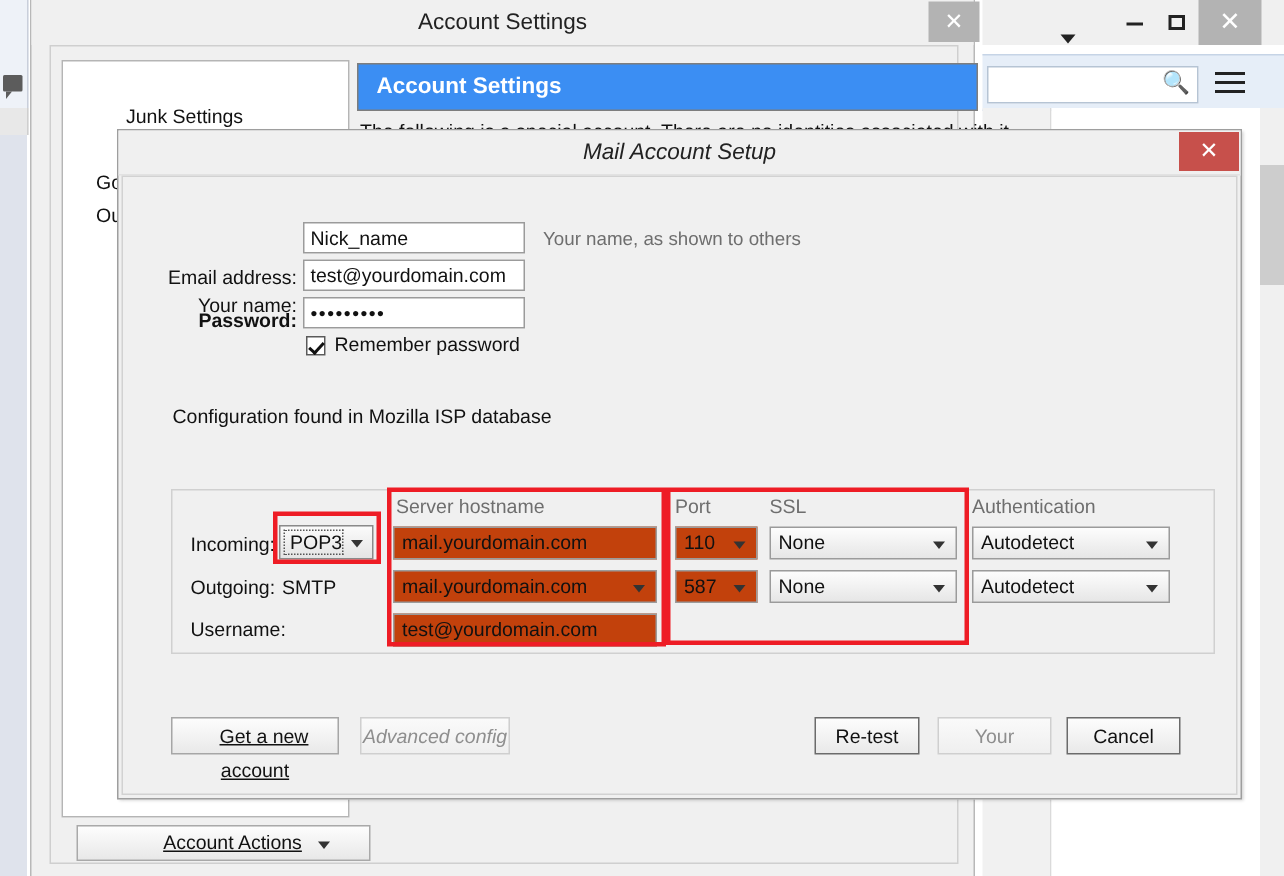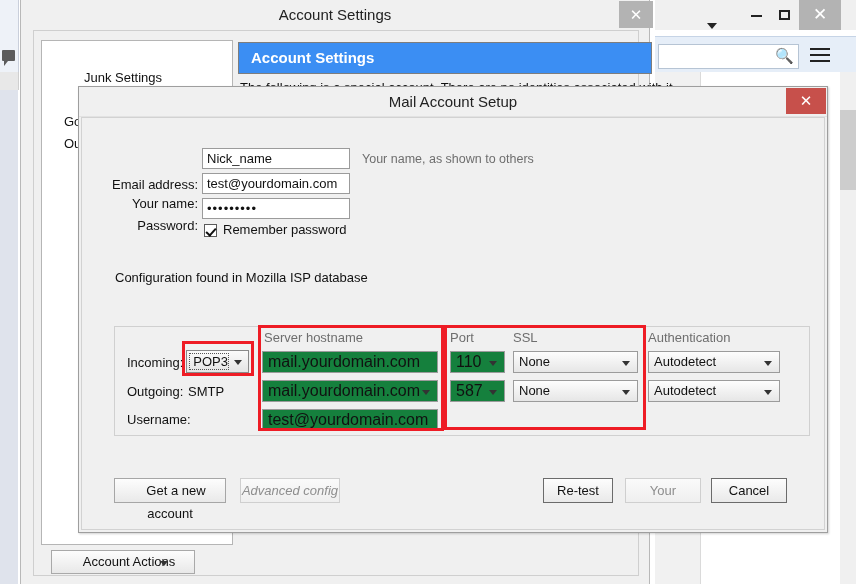--- a/index.html
+++ b/index.html
@@ -56,32 +56,32 @@
     font-weight:bold;font-size:13px;line-height:20px;padding-left:18px;color:#1a1a1a;}
   #tree-twisty{position:absolute;left:6px;top:8px;width:0;height:0;
     border-left:5px solid transparent;border-right:5px solid transparent;border-top:6px solid #444;}
   .tree-item{position:absolute;left:0;width:190px;height:22px;line-height:22px;font-size:13px;color:#111;}
 
   
   #acct-banner{position:absolute;left:217px;top:42px;width:414px;height:32px;background:#3b8ef3;
                border:1px solid #7d7d7d;box-sizing:border-box;color:#fff;font-weight:bold;font-size:15px;
                line-height:30px;padding-left:12px;}
   #acct-desc{position:absolute;left:219px;top:80px;width:420px;font-size:13px;color:#111;white-space:nowrap;}
-  #acct-actions{position:absolute;left:30px;top:550px;width:144px;height:24px;
+  #acct-actions{position:absolute;left:30px;top:550px;width:196px;height:24px;
                 background:linear-gradient(#fdfdfd,#e8e8e8);border:1px solid #a9a9a9;box-sizing:border-box;
                 text-align:center;line-height:22px;font-size:13px;}
   #acct-actions .caret{position:absolute;right:26px;top:10px;width:0;height:0;
     border-left:4px solid transparent;border-right:4px solid transparent;border-top:5px solid #333;}
-  .ul{padding-left:12px;}
+  .ul{text-decoration:underline;padding-left:12px;}
 
   
   #mas{position:absolute;left:78px;top:86px;width:750px;height:447px;background:#f0f0f0;
        border:1px solid #9e9e9e;box-shadow:1px 1px 2px rgba(0,0,0,.18);box-sizing:border-box;}
   #mas-titlebar{position:absolute;left:0;top:0;width:100%;height:29px;background:#f0f0f0;border-bottom:1px solid #e2e2e2;}
-  #mas-title{position:absolute;left:0;top:0;width:100%;height:29px;line-height:29px;text-align:center;font-size:15px;color:#222;}
+  #mas-title{position:absolute;left:0;top:0;width:100%;height:29px;line-height:29px;text-align:center;font-size:15px;color:#222;font-style:italic;}
   #mas-close{position:absolute;right:1px;top:1px;width:40px;height:26px;background:#c7504b;color:#fff;
              text-align:center;line-height:26px;font-size:15px;}
   #mas-body{position:absolute;left:2px;top:30px;right:2px;bottom:2px;background:#f0f0f0;
             border:1px solid #d2d2d2;box-sizing:border-box;}
 
   .field-label{position:absolute;text-align:right;font-size:13px;color:#111;}
   .field-input{position:absolute;height:21px;background:#fff;border:1px solid #9b9b9b;box-sizing:border-box;
                font-size:13px;line-height:19px;padding:0 4px;color:#111;font-family:"Liberation Sans",sans-serif;}
   .hint{position:absolute;font-size:12.5px;color:#6e6e6e;}
 
@@ -92,22 +92,22 @@
   #cfg-status{position:absolute;left:115px;top:270px;font-size:13px;color:#111;}
 
   
   #srv-group{position:absolute;left:114px;top:326px;width:696px;height:110px;border:1px solid #d0d0d0;box-sizing:border-box;background:#f0f0f0;}
   .col-head{position:absolute;font-size:13px;color:#6e6e6e;}
   .row-label{position:absolute;font-size:13px;color:#111;}
   .combo{position:absolute;height:22px;background:linear-gradient(#fdfdfd,#e6e6e6);border:1px solid #9b9b9b;
          box-sizing:border-box;font-size:13px;line-height:20px;padding-left:5px;color:#111;}
   .combo .caret{position:absolute;right:7px;top:9px;width:0;height:0;
     border-left:4px solid transparent;border-right:4px solid transparent;border-top:5px solid #333;}
-  .textcombo{position:absolute;height:22px;background:#15803d;border:1px solid #9b9b9b;box-sizing:border-box;
-             font-size:16px;line-height:20px;padding-left:5px;color:#111;}
+  .textcombo{position:absolute;height:22px;background:#c2410c;border:1px solid #9b9b9b;box-sizing:border-box;
+             font-size:13px;line-height:20px;padding-left:5px;color:#111;}
   .textcombo .caret{position:absolute;right:7px;top:9px;width:0;height:0;
     border-left:4px solid transparent;border-right:4px solid transparent;border-top:5px solid #333;}
   #sel-incoming{position:absolute;left:186px;top:350px;width:63px;height:23px;background:linear-gradient(#fbfbfb,#e4e4e4);
     border:1px solid #8a8a8a;box-sizing:border-box;font-size:13px;line-height:21px;color:#111;text-align:right;}
   #sel-incoming .inner{position:absolute;left:2px;top:2px;width:40px;height:17px;border:1px dotted #555;box-sizing:border-box;padding-left:3px;line-height:15px;}
   #sel-incoming .caret{position:absolute;right:6px;top:9px;width:0;height:0;
     border-left:4px solid transparent;border-right:4px solid transparent;border-top:5px solid #333;}
 
   
   .redbox{position:absolute;border:3px solid #ee1c25;box-sizing:border-box;pointer-events:none;}
@@ -191,21 +191,21 @@
   <div id="mas-body"></div>
 </div>
 
 <div class="field-label" style="left:100px;top:152px;width:98px;margin-top:44px;">Your name:</div>
 <div class="field-input" style="left:202px;top:148px;width:148px;">Nick_name</div>
 <div class="hint" style="left:362px;top:152px;">Your name, as shown to others</div>
 
 <div class="field-label" style="left:86px;top:177px;width:112px;">Email address:</div>
 <div class="field-input" style="left:202px;top:173px;width:148px;">test@yourdomain.com</div>
 
-<div class="field-label" style="left:110px;top:218px;width:88px;">Password:</div>
+<div class="field-label" style="left:110px;top:206px;width:88px;font-weight:bold;">Password:</div>
 <div class="field-input" style="left:202px;top:198px;width:148px;letter-spacing:1px;">•••••••••</div>
 
 <div id="cb-remember"></div>
 <div id="lbl-remember">Remember password</div>
 
 <div id="cfg-status">Configuration found in Mozilla ISP database</div>
 
 <div id="srv-group"></div>
 
 <div class="col-head" style="left:264px;top:330px;">Server hostname</div>

